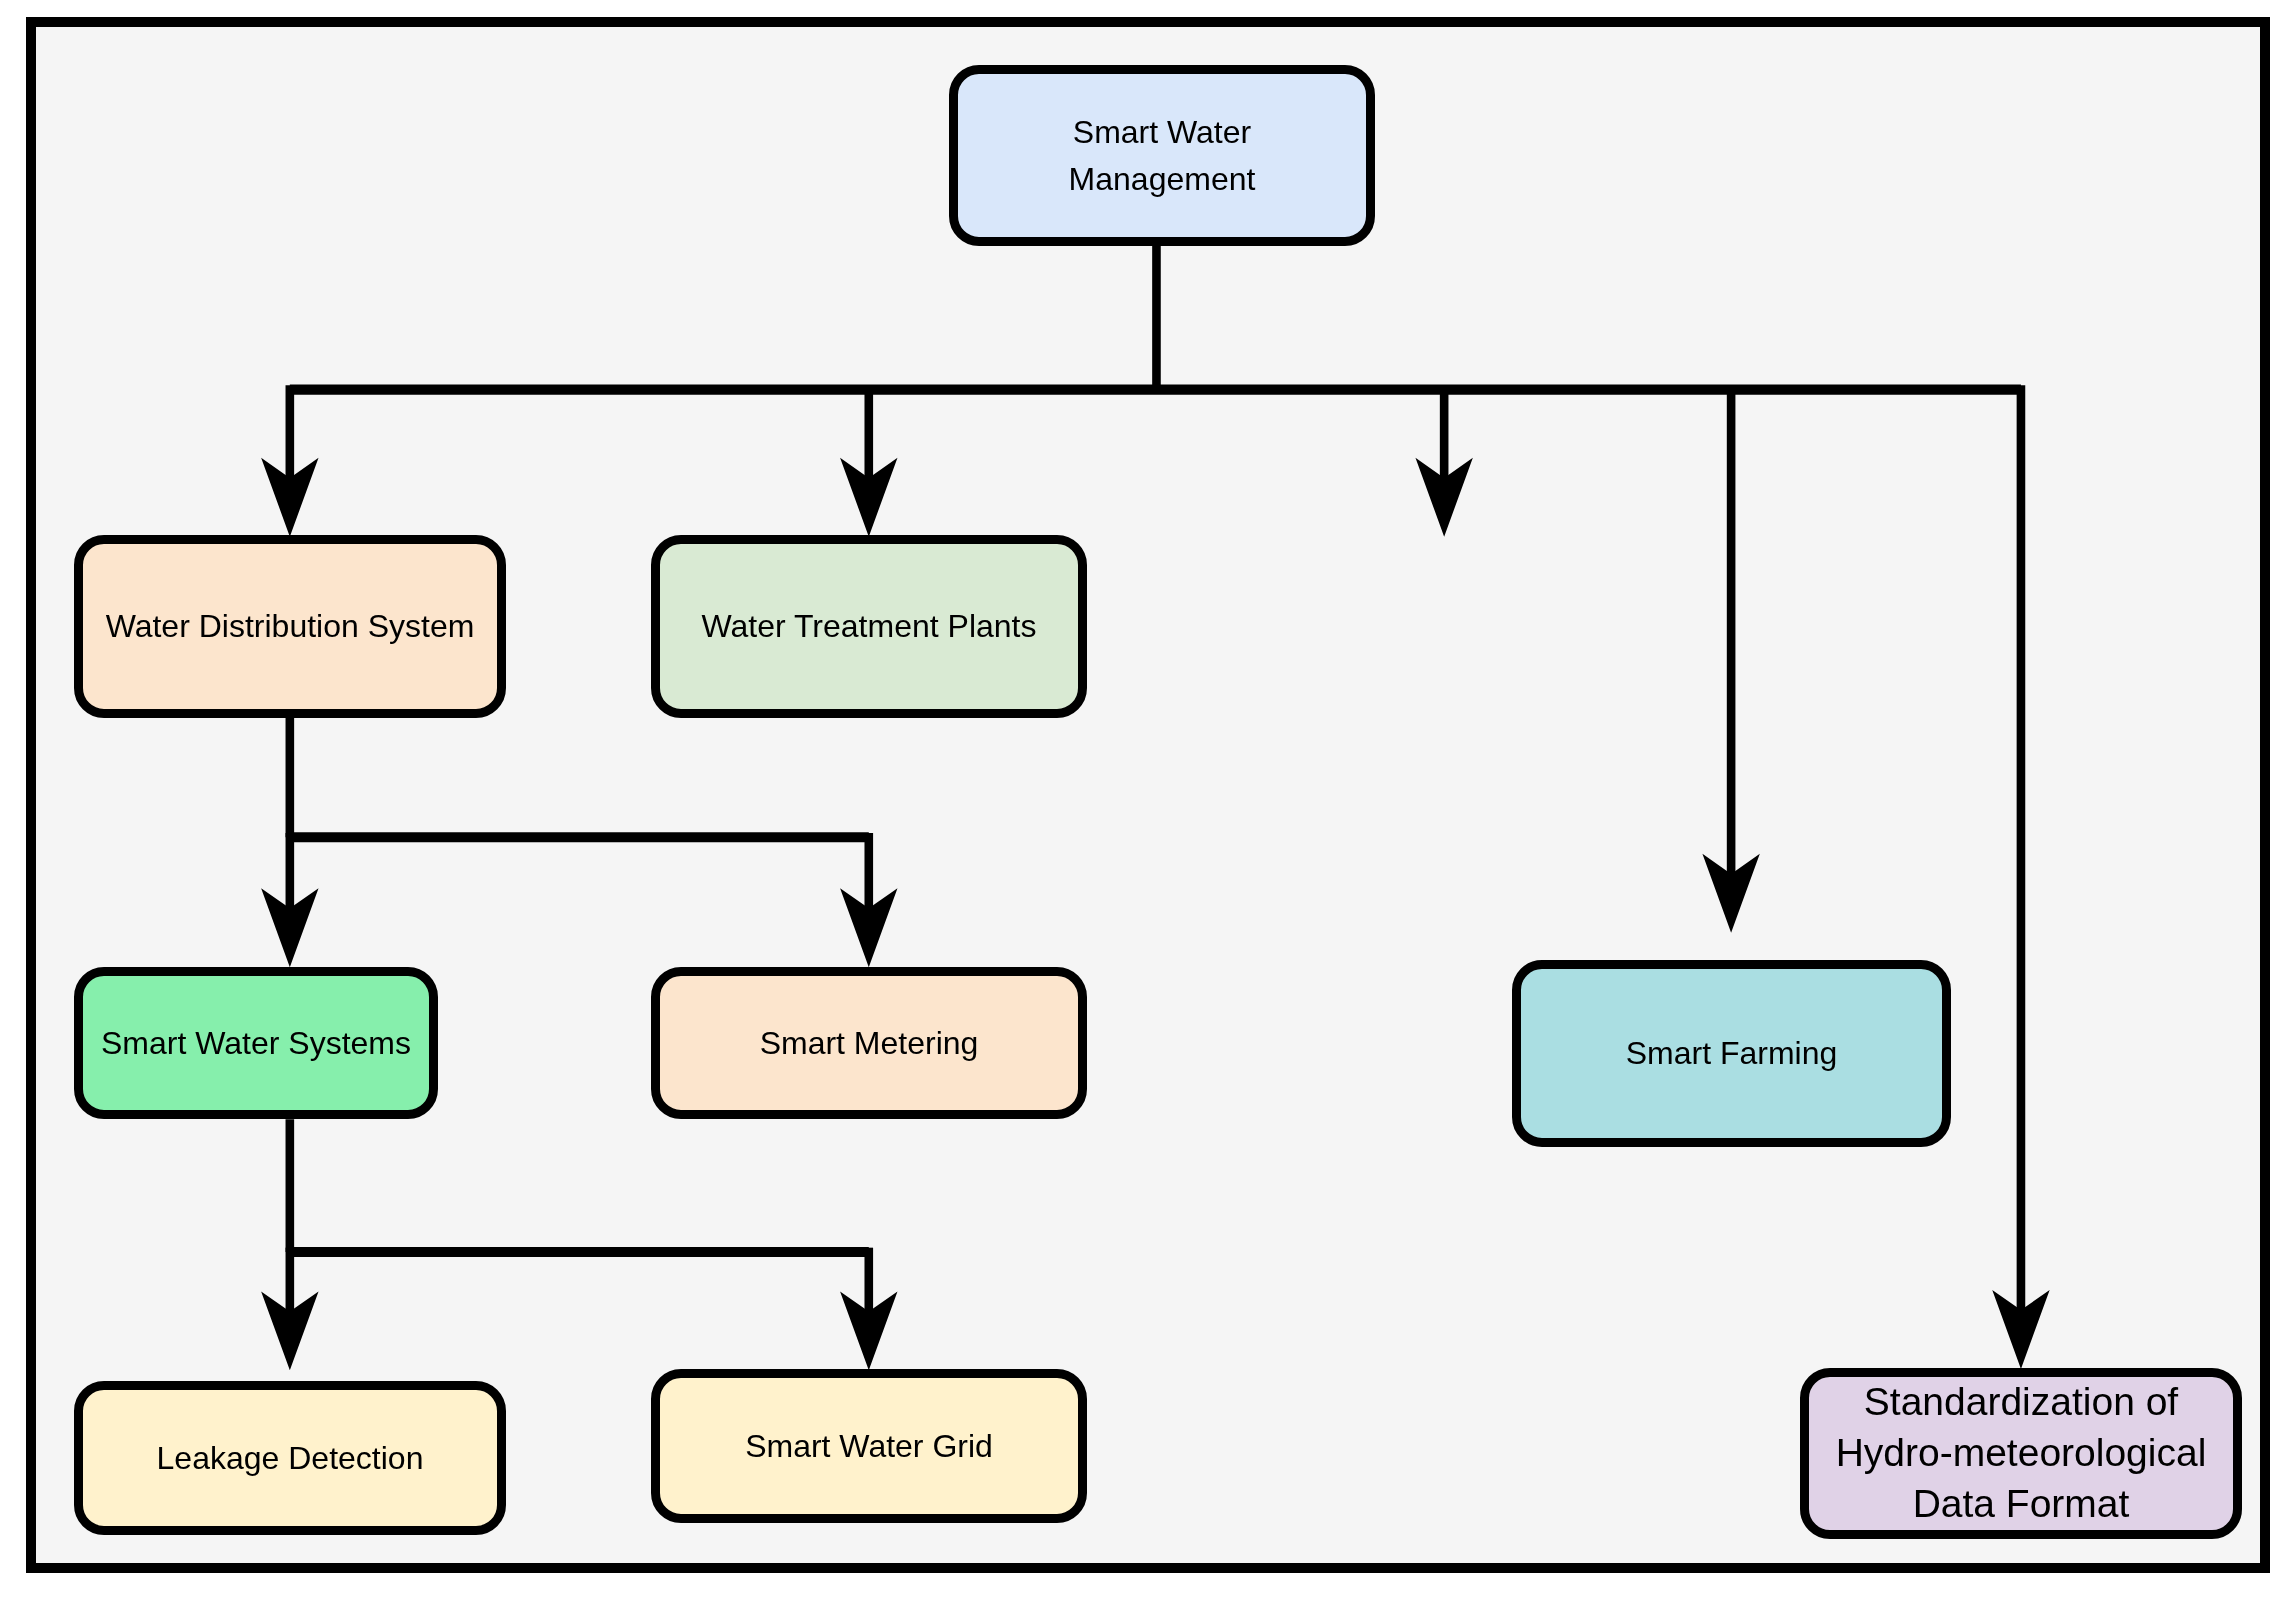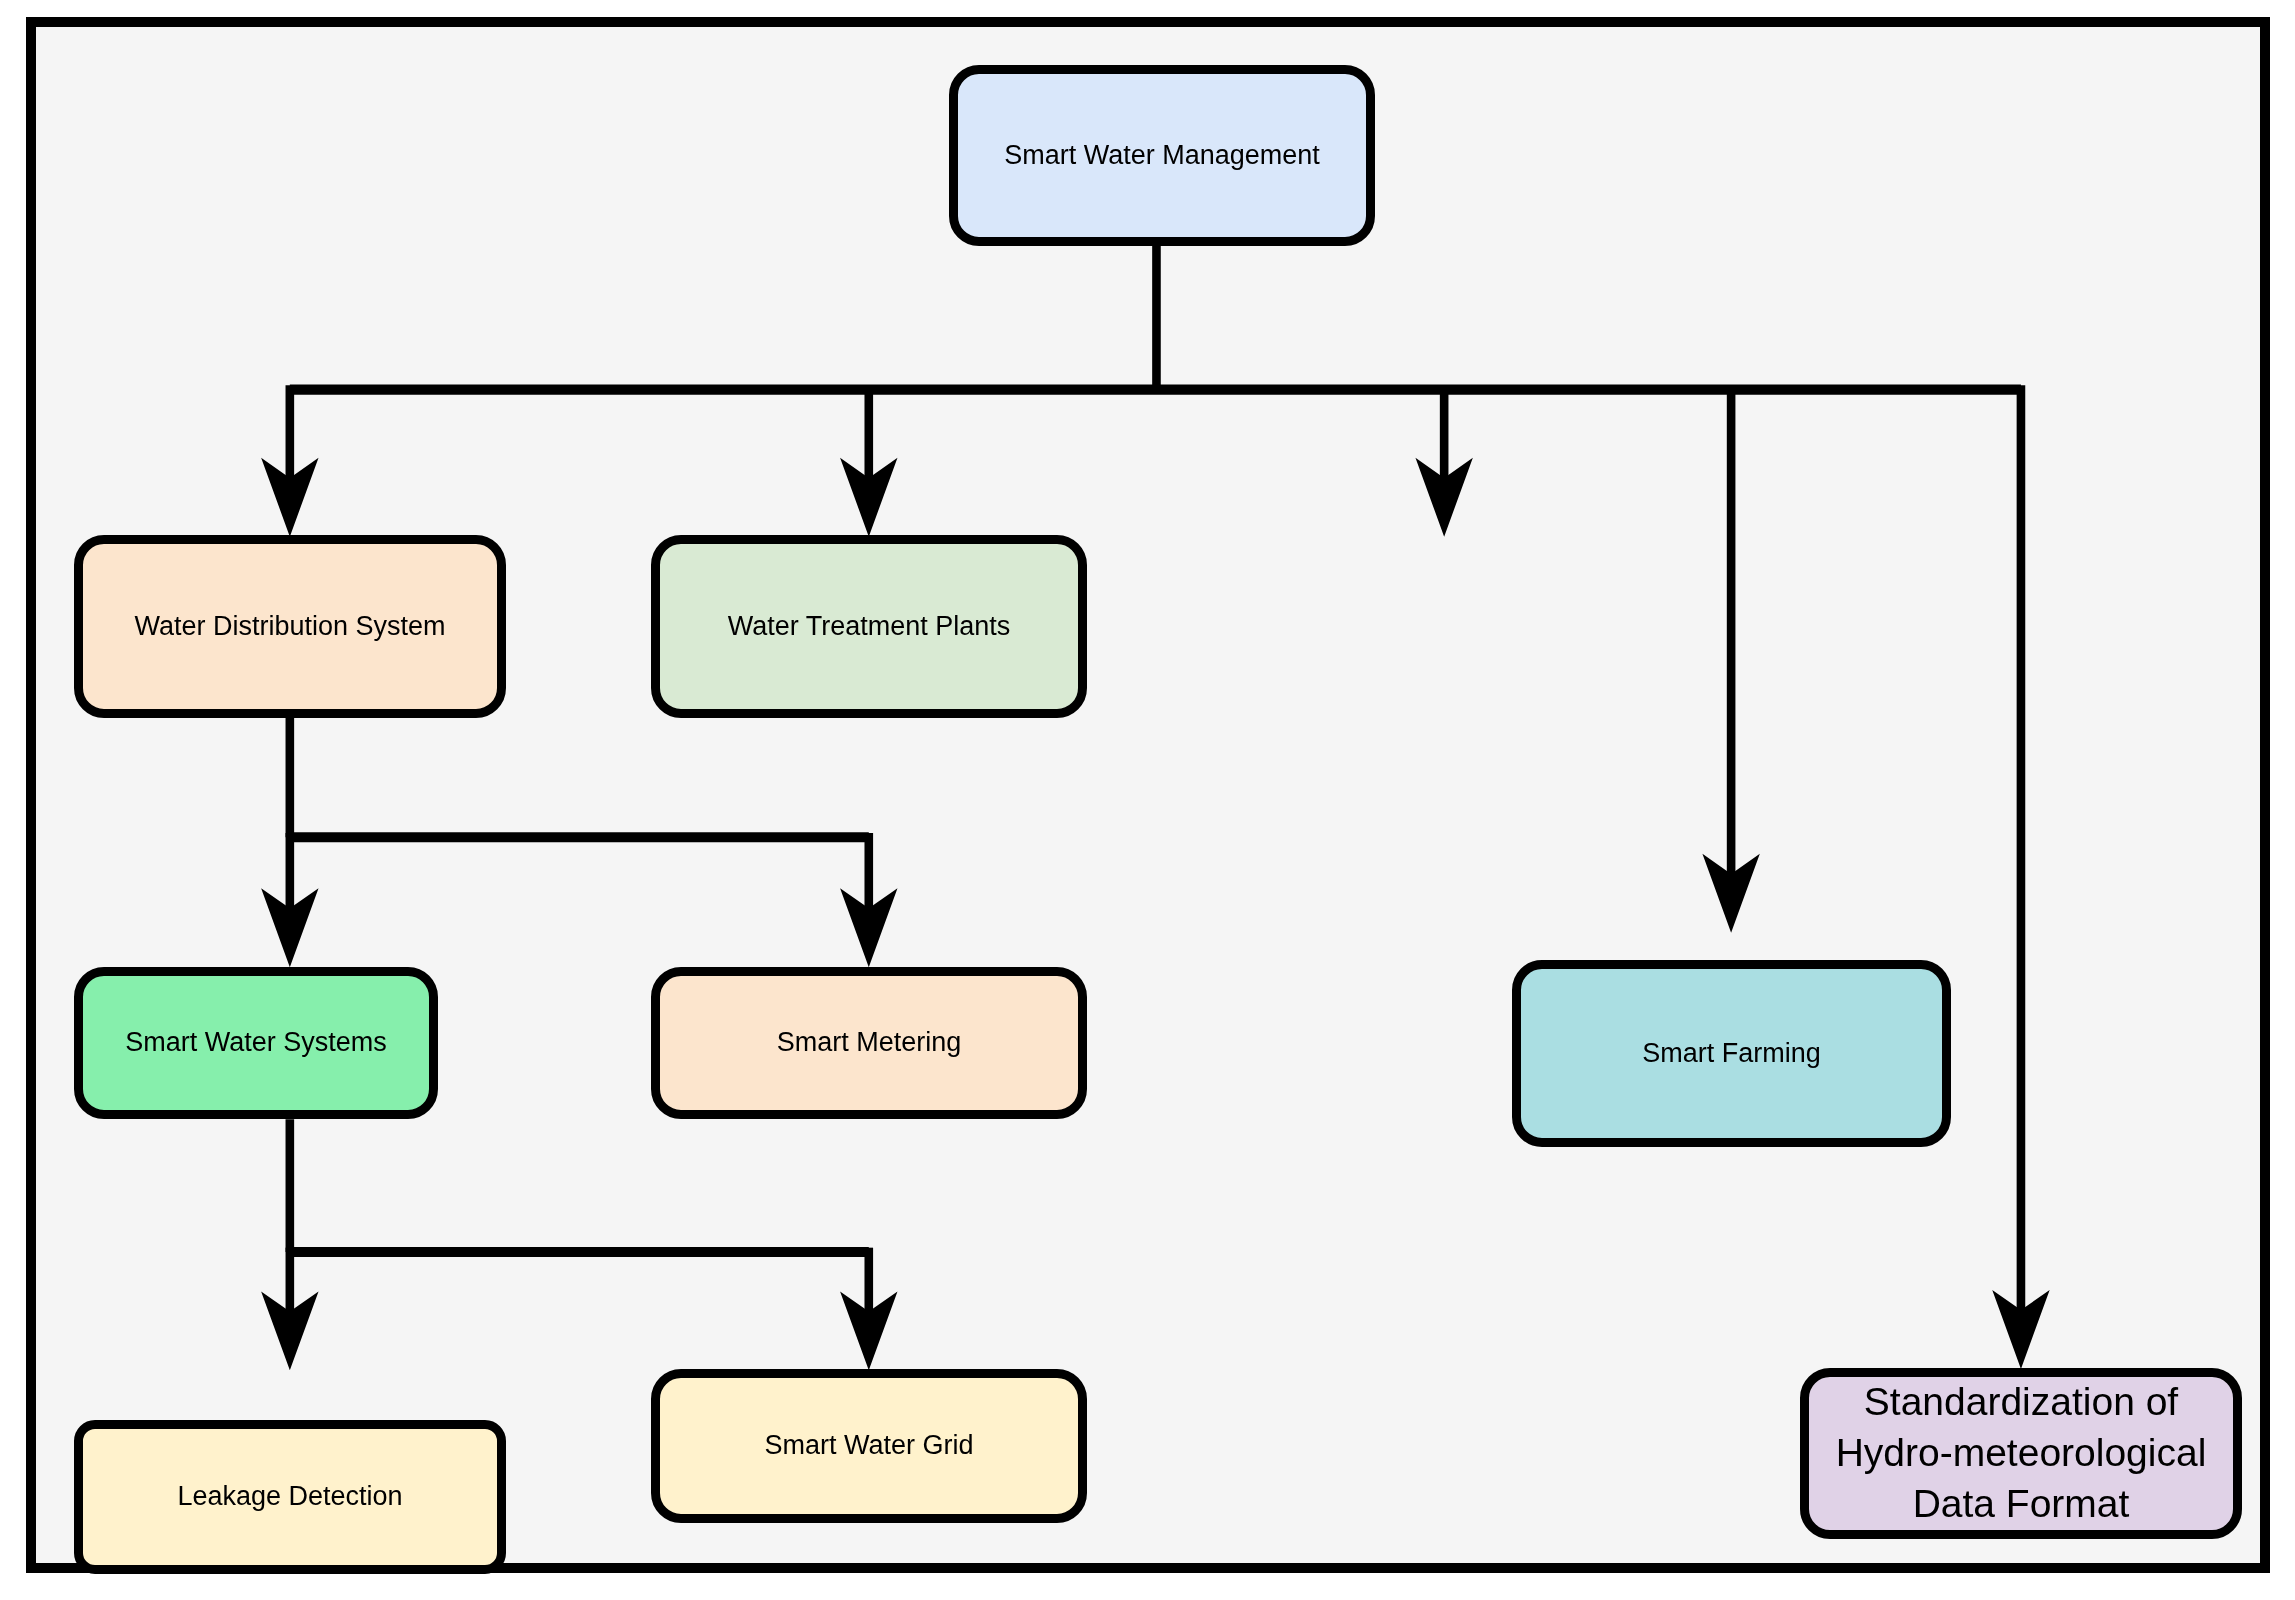--- a/index.html
+++ b/index.html
@@ -39,33 +39,33 @@
     position: absolute;
     z-index: 2;
     box-sizing: border-box;
     border: 9.3px solid #000000;
     border-radius: 30px;
     display: flex;
     align-items: center;
     justify-content: center;
     text-align: center;
     color: #000000;
-    font-size: 27px;
+    font-size: 32px;
     line-height: 1.45;
     padding: 0 14.4px;
   }
   .n-swm { left: 949px; top:   65px; width: 426px; height: 181px; background: #d9e7fa; padding: 0 21.5px; }
   .n-wds { left:  74px; top:  535px; width: 432px; height: 183px; background: #fce5cd; }
   .n-wtp { left:  651px; top:  535px; width: 436px; height: 183px; background: #d9ead3; padding: 0 33px; }
   .n-wbm { left: 1226px; top:  535px; width: 436px; height: 183px; background: #f5cccc; padding: 0 43px; }
   .n-sf  { left: 1512px; top: 960px; width: 439px; height: 187px; background: #aadee2; }
   .n-std { left: 1800px; top: 1368px; width: 442px; height: 171px; background: #e0d2e7; padding: 0 5.7px; font-size: 39px; line-height: 1.3; }
   .n-sws { left:  74px; top: 967px; width: 364px; height: 152px; background: #86efac; padding: 0 7.2px; }
   .n-sm  { left:  651px; top: 967px; width: 436px; height: 152px; background: #fce5cd; }
-  .n-ld  { left:  74px; top: 1420px; width: 432px; height: 154px; background: #fff2cc; border-radius: 21px; }
+  .n-ld  { left:  74px; top: 1381px; width: 432px; height: 154px; background: #fff2cc; }
   .n-swg { left:  651px; top: 1369px; width: 436px; height: 154px; background: #fff2cc; }
 
   .shaft { stroke: #000000; stroke-width: 12px; fill: none; }
   .bar   { stroke: #000000; stroke-width: 14px; fill: none; }
   .head  { fill: #000000; stroke: none; }
 </style>
 </head>
 <body>
 
 <div id="canvas">

